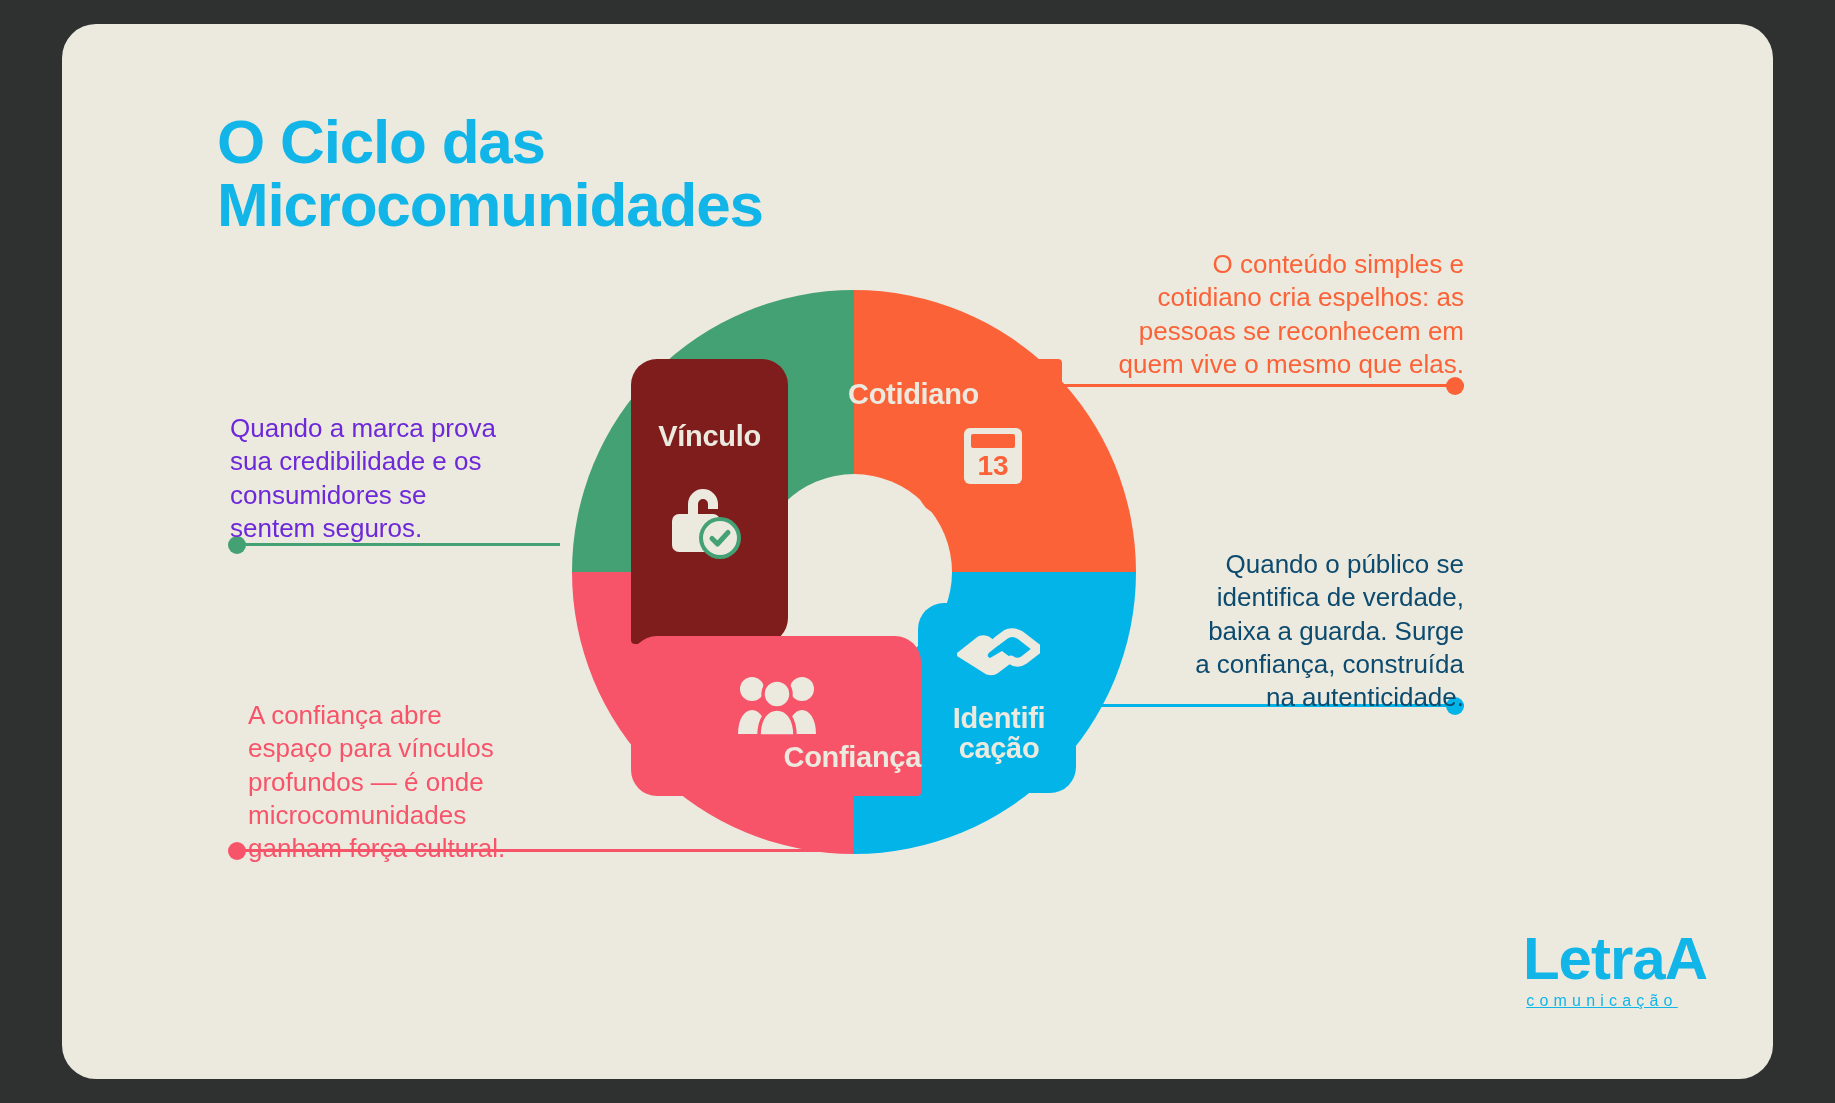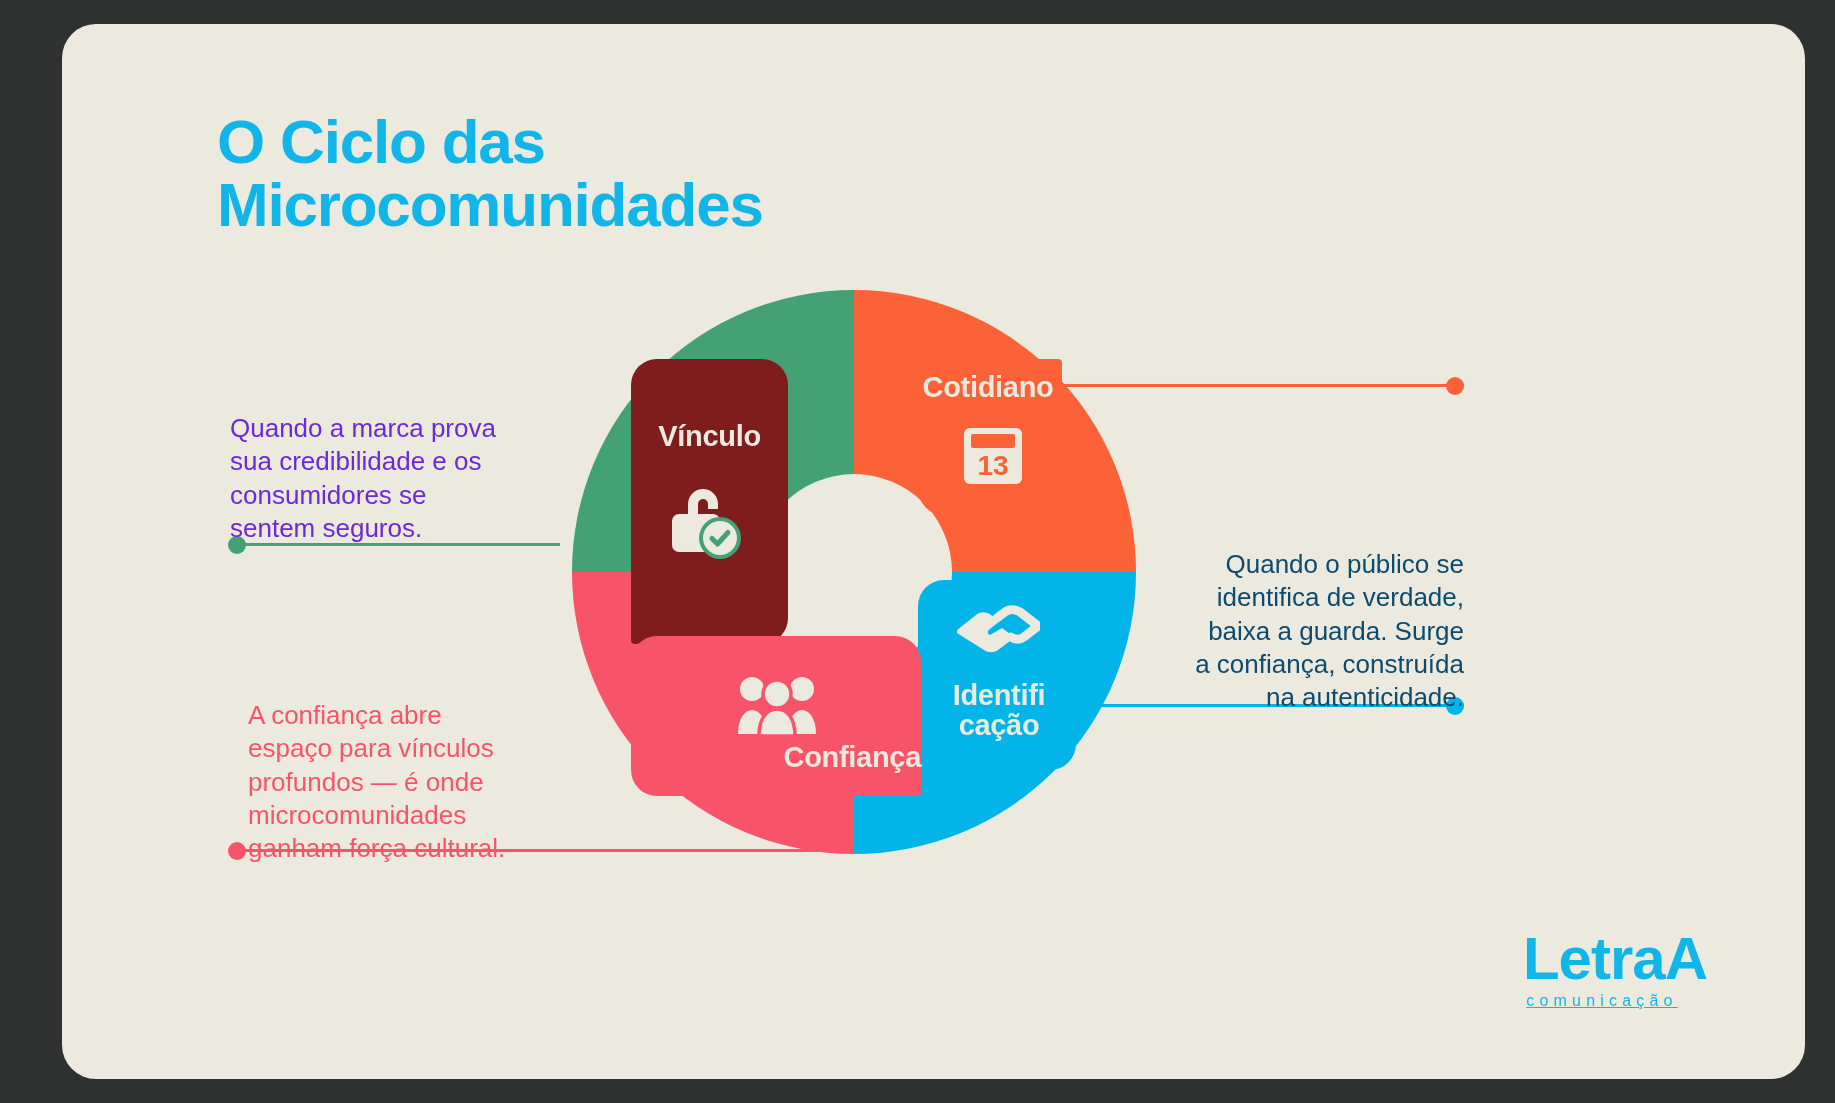--- a/index.html
+++ b/index.html
@@ -16,21 +16,20 @@
     overflow: hidden;
   }
   #card {
     position: absolute;
     left: 62px;
     top: 24px;
     width: 1711px;
     height: 1055px;
     background: #eceadf;
     border-radius: 34px;
-    padding-left: 32px;
   }
 
   
   #title {
     position: absolute;
     left: 155px;
     top: 86px;
     width: 800px;
     font-size: 62px;
     line-height: 1.02;
@@ -85,26 +84,26 @@
   
   #tab-cotidiano {
     left: 856px; top: 335px;
     width: 144px; height: 156px;
     background: #fc6237;
     border-top-left-radius: 26px;
     border-top-right-radius: 4px;
     border-bottom-left-radius: 26px;
     border-bottom-right-radius: 26px;
   }
-  #tab-cotidiano .tab-label { left: -70px; top: 13px; width: 280px; text-align: center; }
+  #tab-cotidiano .tab-label { left: -70px; top: 20px; width: 280px; text-align: left; }
   #tab-cotidiano .tab-icon { left: 44px; top: 65px; }
 
   
   #tab-identificacao {
-    left: 856px; top: 556px;
+    left: 856px; top: 579px;
     width: 158px; height: 190px;
     background: #03b4e8;
     border-top-left-radius: 26px;
     border-top-right-radius: 4px;
     border-bottom-left-radius: 26px;
     border-bottom-right-radius: 26px;
   }
   #tab-identificacao .tab-label { left: 4px; top: 100px; width: 154px; text-align: center; }
   #tab-identificacao .tab-icon { left: 36px; top: 20px; }
 
@@ -286,20 +285,24 @@
 
     <div class="desc" id="desc-vinculo">Quando a marca prova
 sua credibilidade e os
 consumidores se
 sentem seguros.</div>
     <div class="desc" id="desc-confianca">A confiança abre
 espaço para vínculos
 profundos — é onde
 microcomunidades
 ganham força cultural.</div>
+    <div class="desc" id="desc-cotidiano">O conteúdo simples e
+cotidiano cria espelhos: as
+pessoas se reconhecem em
+quem vive o mesmo que elas.</div>
     <div class="desc" id="desc-identificacao">Quando o público se
 identifica de verdade,
 baixa a guarda. Surge
 a confiança, construída
 na autenticidade.</div>
 
     <div id="logo">
       <div id="logo-word">LetraA</div>
       <div id="logo-sub">comunicação</div>
     </div>

